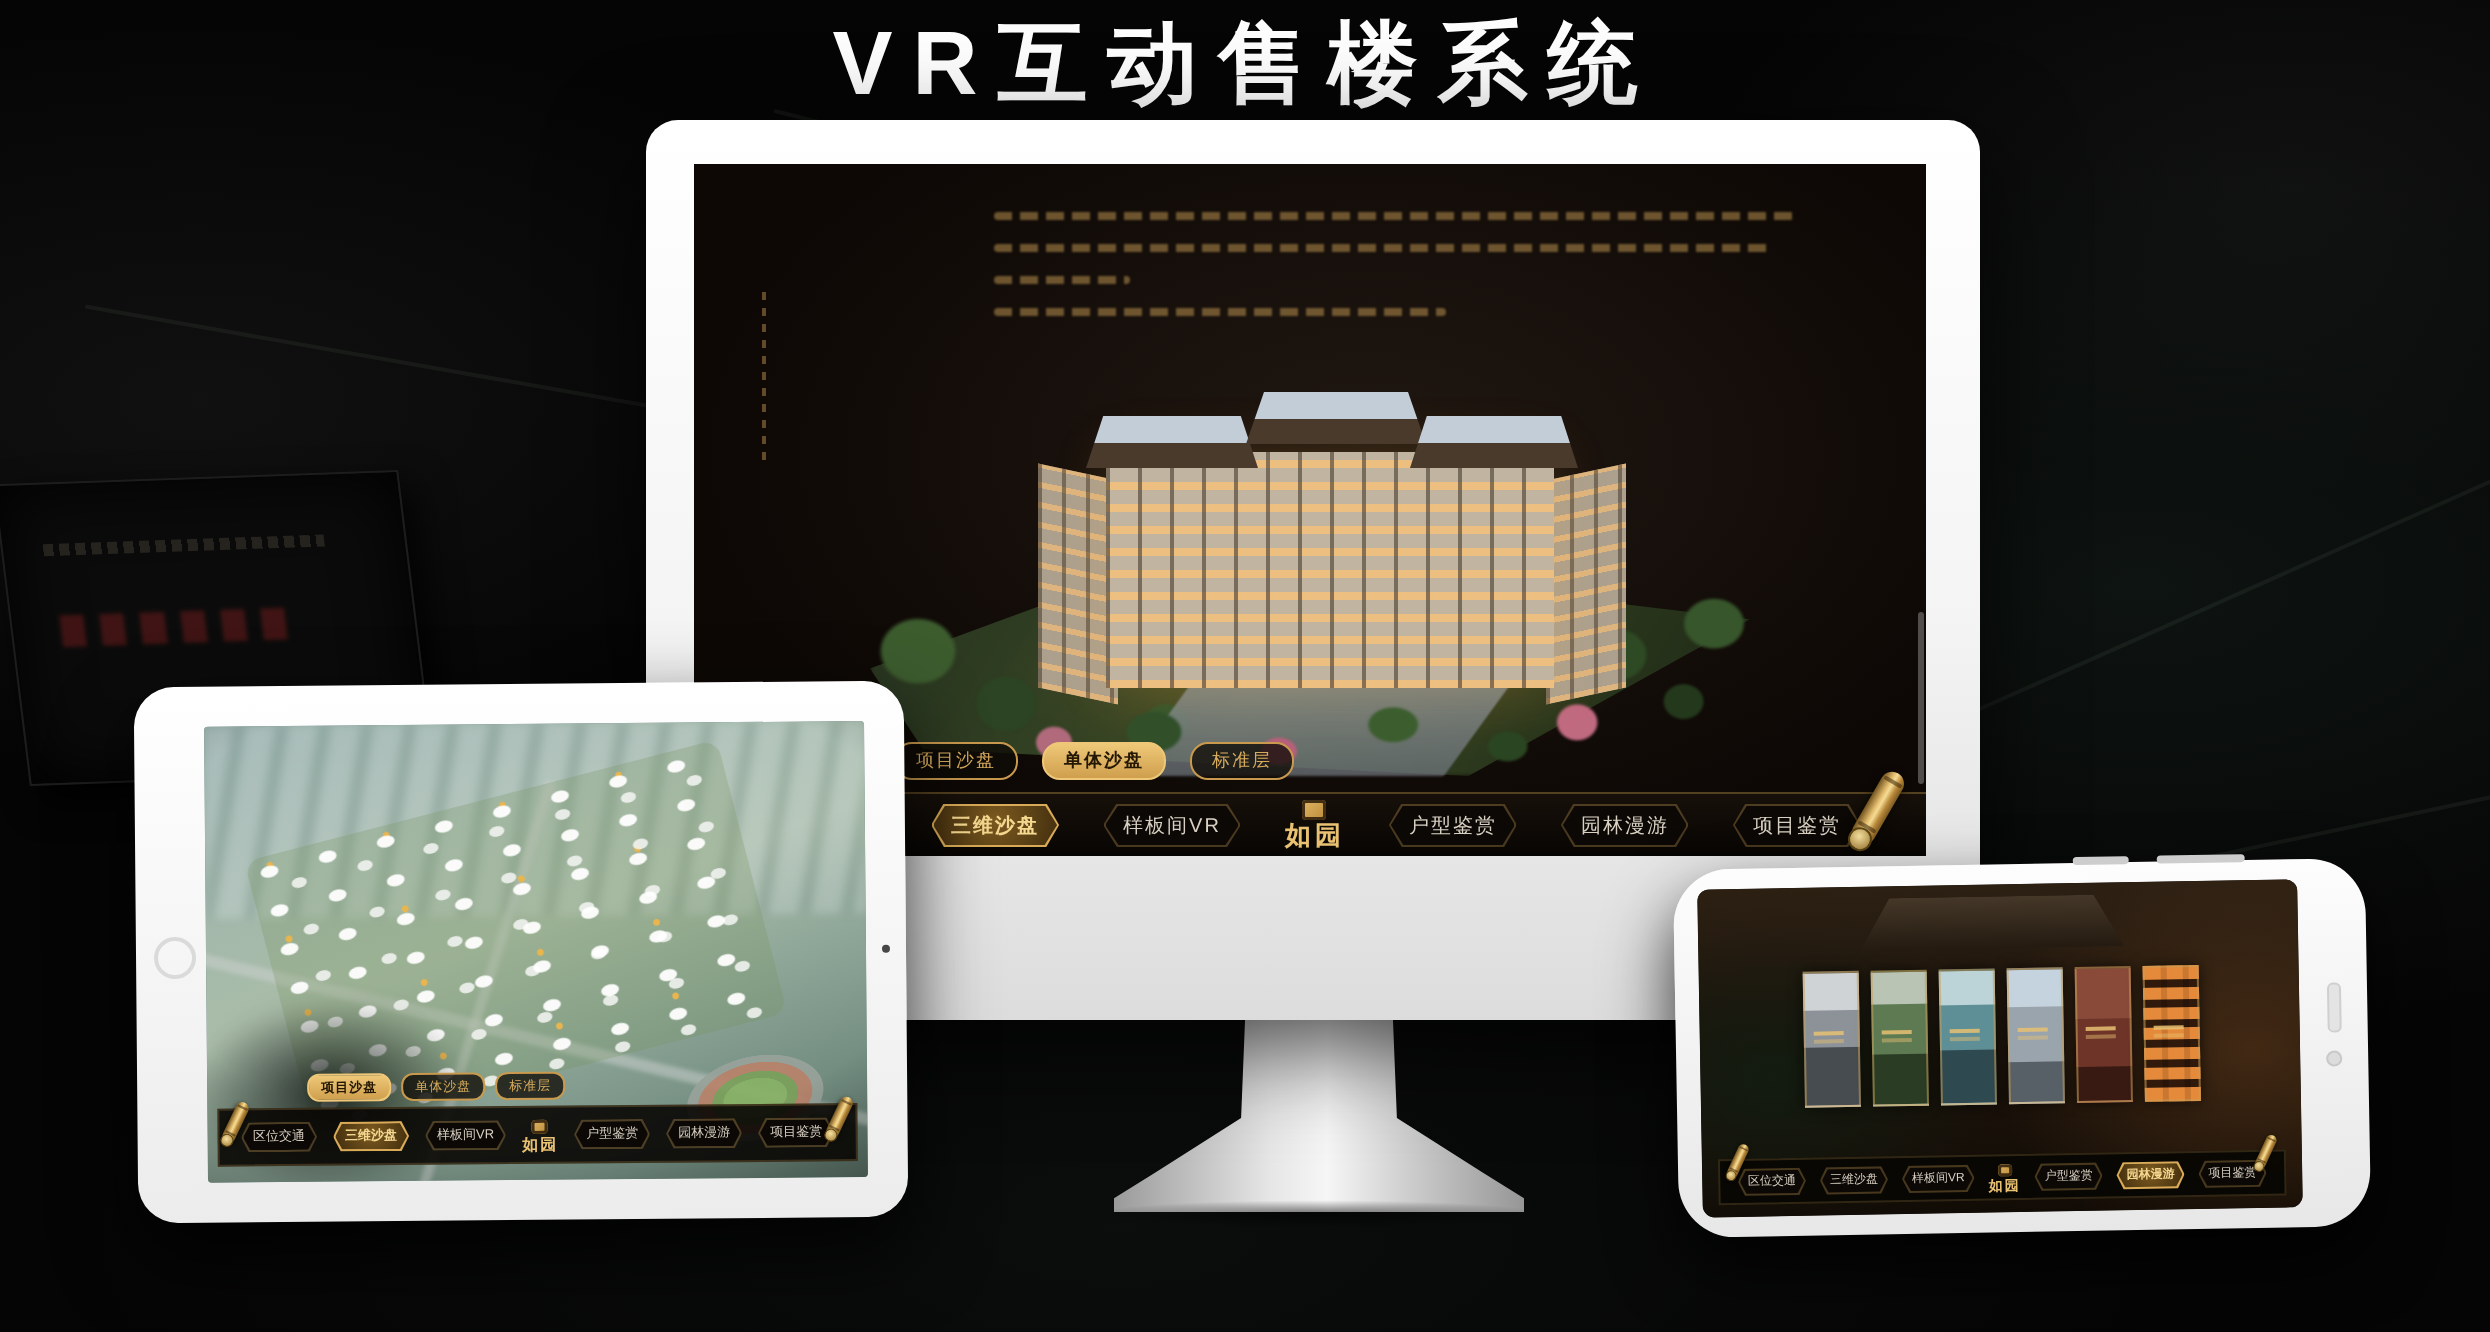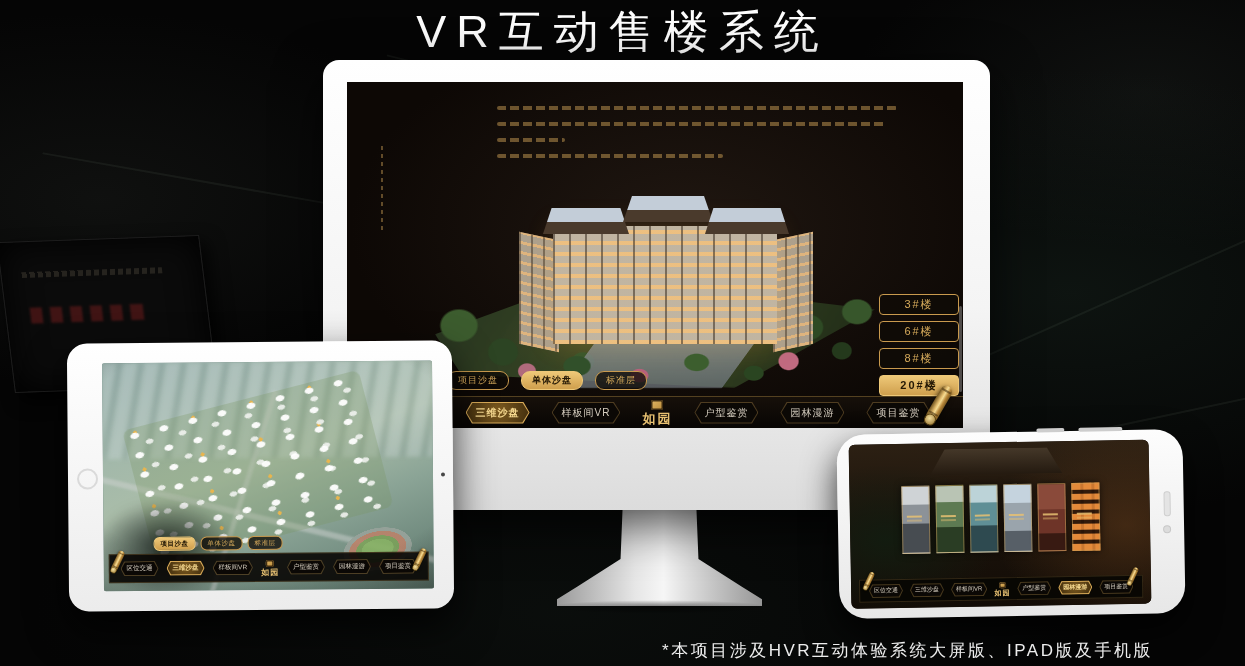--- a/index.html
+++ b/index.html
@@ -18,21 +18,21 @@
     transform:rotate(-7deg) skewY(5deg);background:#0b0b0b;border:1px solid #1d1d1d;
     box-shadow:inset 0 0 34px #000, 6px 8px 18px rgba(0,0,0,.8);}
   .bg-plaque .seal-marks{position:absolute;left:24px;top:66px;width:120px;height:16px;
     background:repeating-linear-gradient(90deg, rgba(150,35,35,.38) 0 12px, transparent 12px 20px);
     filter:blur(1px);}
   .bg-plaque .seal-sub{position:absolute;left:20px;top:30px;width:140px;height:6px;
     background:repeating-linear-gradient(90deg, rgba(120,110,90,.25) 0 5px, transparent 5px 8px);}
 
   
   .page-title{position:absolute;top:2px;left:0;width:100%;text-align:center;color:#fdfdfd;
-    font-size:45px;font-weight:normal;letter-spacing:10px;}
+    font-size:45px;font-weight:bold;letter-spacing:10px;}
   .footnote{position:absolute;right:92px;bottom:4px;color:#ededed;font-size:17px;
     letter-spacing:2.5px;z-index:60;}
 
   
   .oct{clip-path:polygon(10% 0,90% 0,100% 50%,90% 100%,10% 100%,0 50%);
     background:rgba(190,150,80,.35);padding:1px;text-align:center;}
   .oct i{display:flex;align-items:center;justify-content:center;font-style:normal;
     clip-path:polygon(10% 0,90% 0,100% 50%,90% 100%,10% 100%,0 50%);
     background:#0b0805;color:#d8d0c2;white-space:nowrap;}
   .oct.active{background:#d9ab58;}
@@ -273,26 +273,20 @@
           <div class="m-bld-wing w-left"></div>
           <div class="m-bld-wing w-right"></div>
           <div class="m-bld-face"></div>
           <div class="m-roof r1"></div>
           <div class="m-roof r2"></div>
           <div class="m-roof r3"></div>
         </div>
         <div class="m-garden g-front"></div>
       </div>
 
-      <div class="m-bld-btns">
-        <div class="pill">3#楼</div>
-        <div class="pill">6#楼</div>
-        <div class="pill">8#楼</div>
-        <div class="pill active">20#楼</div>
-      </div>
 
       <div class="m-tabs">
         <div class="pill">项目沙盘</div>
         <div class="pill active">单体沙盘</div>
         <div class="pill">标准层</div>
       </div>
 
       <div class="m-nav">
         <div class="oct">
             <i>区位交通</i>
@@ -409,14 +403,13 @@
           </div>
         <div class="oct">
             <i>项目鉴赏</i>
           </div>
       </div>
       <div class="scroll p-scroll-l"></div>
       <div class="scroll p-scroll-r"></div>
     </div>
   </div>
 
-  <div class="footnote">*本项目涉及HVR互动体验系统大屏版、IPAD版及手机版</div>
 </div>
 
 </body></html>

